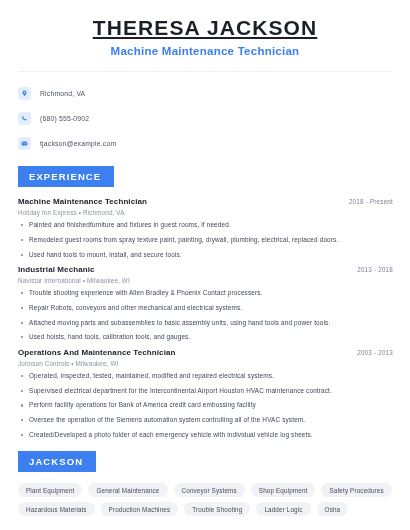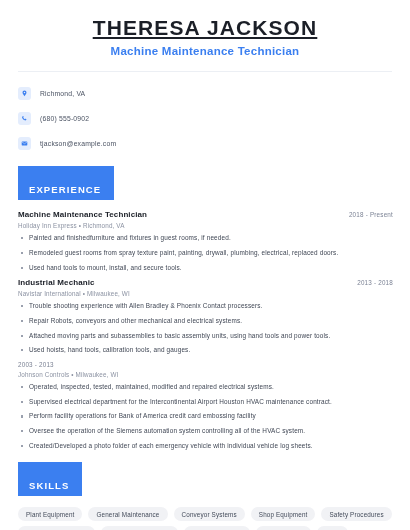--- a/index.html
+++ b/index.html
@@ -79,21 +79,21 @@
 
   
   .section { margin-top: 13px; }
   .badge {
     display: inline-block;
     background: #3b7ff0;
     color: #ffffff;
     font-size: 9.5px;
     font-weight: bold;
     letter-spacing: 1.1px;
-    padding: 18px 13px 5px 11px;
+    padding: 5px 13px 5px 11px;
     margin-left: 3px;
   }
 
   
   .jobs { margin-top: 10px; padding-left: 3px; }
   .job { margin-bottom: 2px; }
   .job-head {
     display: flex;
     align-items: baseline;
     justify-content: space-between;
@@ -228,37 +228,38 @@
         <ul class="bullets">
           <li>Trouble shooting experience with Allen Bradley &amp; Phoenix Contact processers.</li>
           <li>Repair Robots, conveyors and other mechanical and electrical systems.</li>
           <li>Attached moving parts and subassemblies to basic assembly units, using hand tools and power tools.</li>
           <li>Used hoists, hand tools, calibration tools, and gauges.</li>
         </ul>
       </div>
 
       <div class="job">
         <div class="job-head">
+          <span class="job-role">Operations And Maintenance Technician</span>
           <span class="job-date">2003 - 2013</span>
         </div>
         <div class="job-meta">Johnson Controls  •  Milwaukee, WI</div>
         <ul class="bullets">
           <li>Operated, inspected, tested, maintained, modified and repaired electrical systems.</li>
           <li>Supervised electrical department for the Intercontinental Airport Houston HVAC maintenance contract.</li>
           <li>Perform facility operations for Bank of America credit card embossing facility</li>
           <li>Oversee the operation of the Siemens automation system controlling all of the HVAC system.</li>
           <li>Created/Developed a photo folder of each emergency vehicle with individual vehicle log sheets.</li>
         </ul>
       </div>
 
     </div>
   </div>
 
   <div class="section">
-    <div class="badge">SKILLS</div>
+    <div class="badge">JACKSON</div>
     <div class="skills-wrap">
       <span class="chip">Plant Equipment</span>
       <span class="chip">General Maintenance</span>
       <span class="chip">Conveyor Systems</span>
       <span class="chip">Shop Equipment</span>
       <span class="chip">Safety Procedures</span>
       <span class="chip">Hazardous Materials</span>
       <span class="chip">Production Machines</span>
       <span class="chip">Trouble Shooting</span>
       <span class="chip">Ladder Logic</span>

